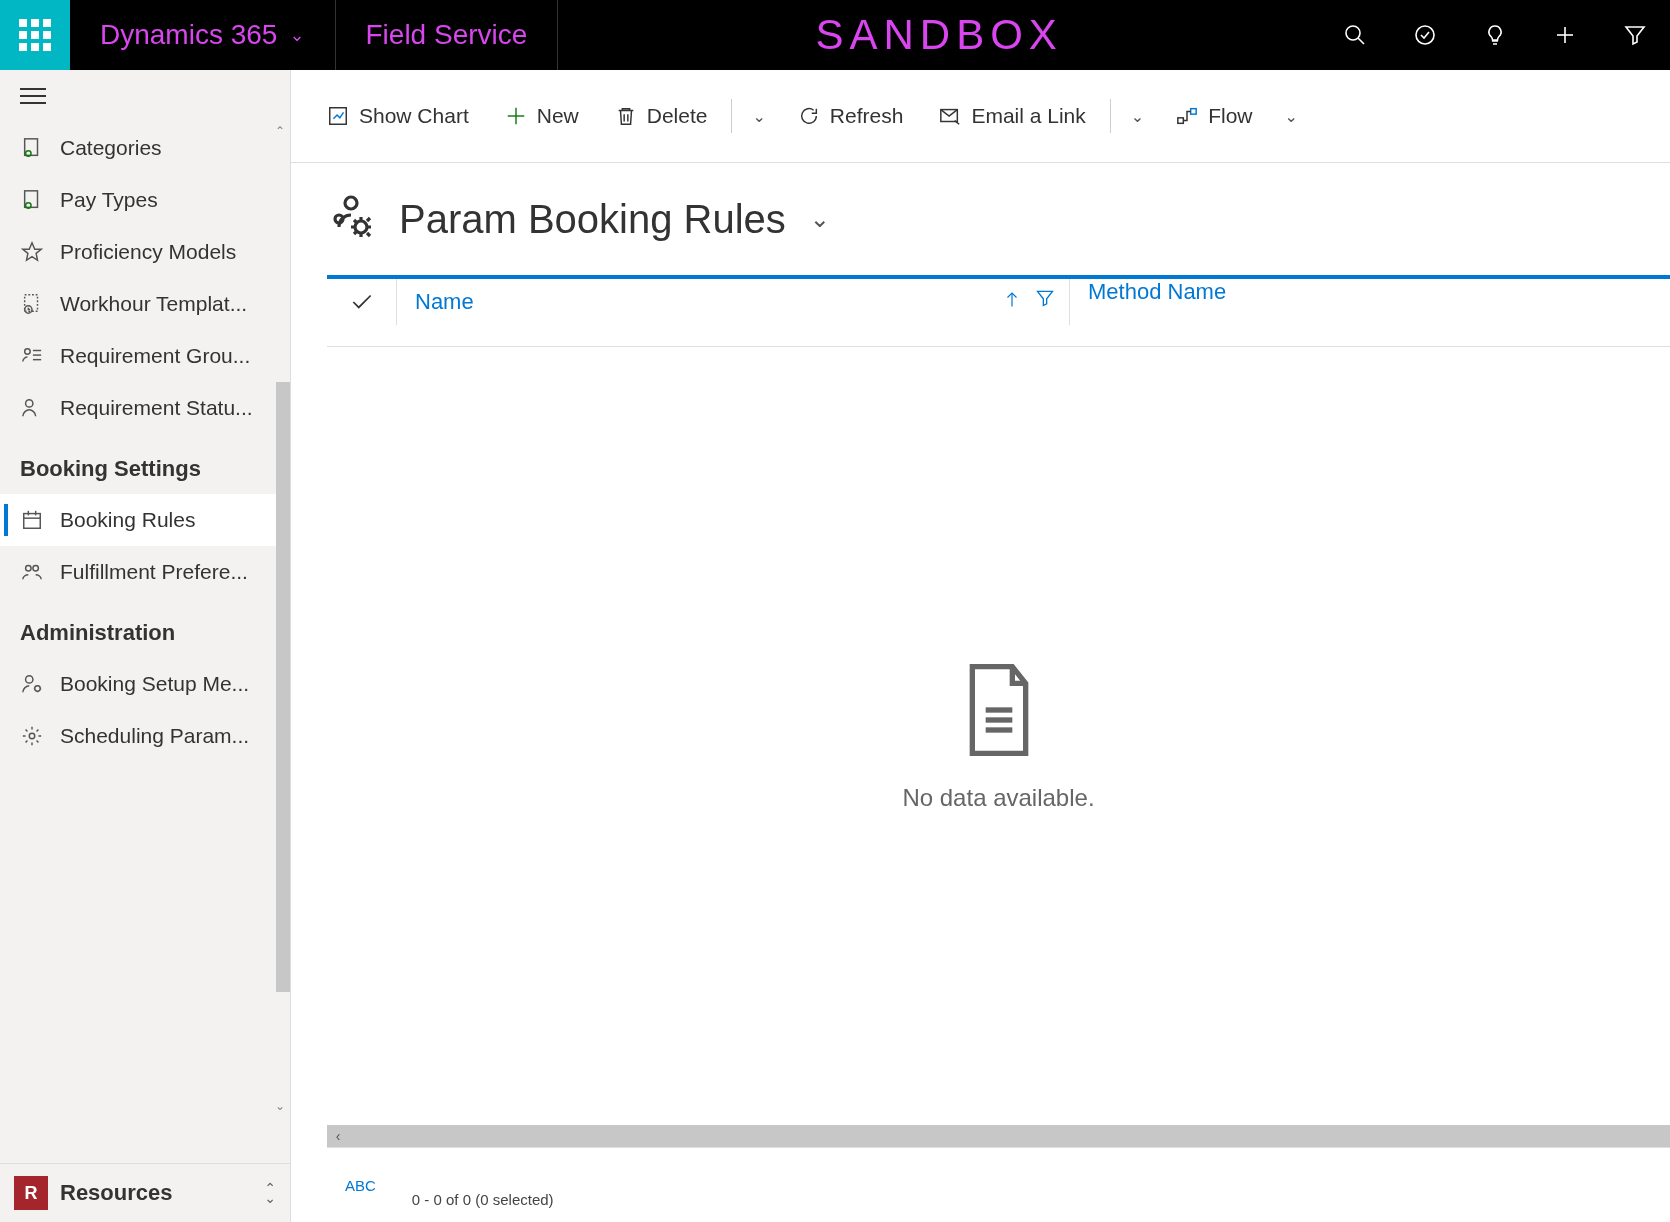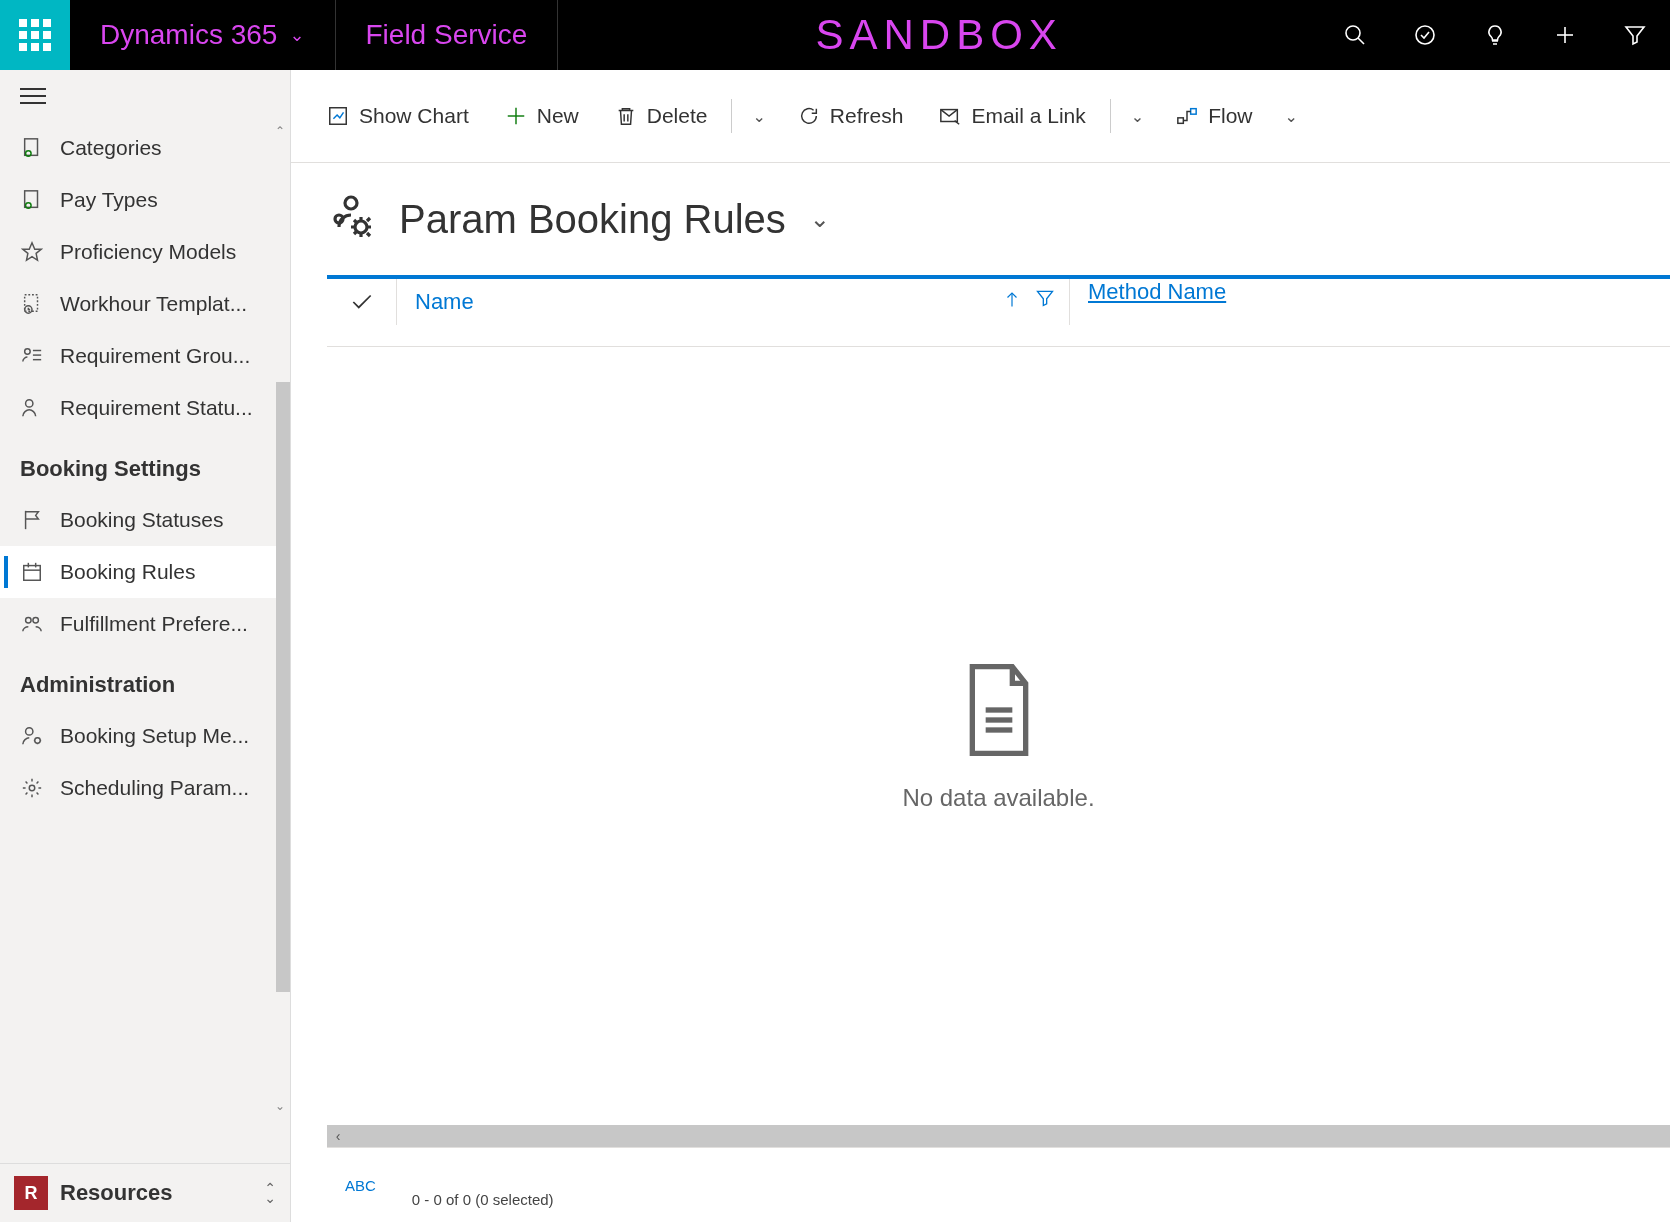--- a/index.html
+++ b/index.html
@@ -52,21 +52,21 @@
   
   .view-header { display: flex; align-items: center; gap: 24px; padding: 30px 36px; }
   .view-title { font-size: 40px; font-weight: 400; }
   .view-chev { font-size: 24px; color: #555; }
   
   .grid-wrap { margin: 0 0 0 36px; border-top: 4px solid #0078d4; position:relative; flex:1; display:flex; flex-direction:column;}
   .grid-head { display: flex; height: 68px; border-bottom: 1px solid #e1dfdd; font-size: 22px; color: #0078d4; }
   .col-check { width: 70px; display: flex; justify-content: center; color: #333; font-size: 24px; border-right: 1px solid #e1dfdd; height: 46px; align-items:center;}
   .col-name { flex: 1; padding-left: 18px; display: flex; align-items: center; gap: 12px; height:46px; border-right: 1px solid #e1dfdd; }
   .col-name .sort-filter { margin-left: auto; margin-right: 14px; display:flex; gap:14px; color:#0078d4;}
-  .col-method { width: 600px; padding-left: 18px; text-decoration: underline; }
+  .col-method { width: 600px; padding-left: 18px; }
   
   .grid-body { flex:1; display:flex; flex-direction:column; align-items:center; justify-content:center; gap:20px; color:#666;}
   .empty-text { font-size: 24px; }
   
   .hscroll { height: 22px; background: #c7c7c7; margin-left:0; display:flex; align-items:center;}
   .hscroll-arrow { width: 22px; text-align:center; color:#555; font-size:14px;}
   
   .grid-footer { display: flex; align-items: center; gap: 36px; padding: 14px 18px; font-size: 15px; border-top:1px solid #e1dfdd;}
   .abc { color: #0078d4; }
   .fcount { color: #444; margin-top: 29px; }
@@ -198,29 +198,20 @@
             <svg width="22" height="22" viewBox="0 0 24 24">
               <circle cx="9" cy="7" r="4"></circle>
               <path d="M2 21c0-4 4-7 7-7s7 3 7 7"></path>
             </svg>
           </span>
         <span class="nav-label">Requirement Statu...</span>
       </div>
 
       <div class="nav-section">Booking Settings</div>
 
-      <div class="nav-item">
-        <span class="nav-icon">
-            <svg width="22" height="22" viewBox="0 0 24 24">
-              <line x1="5" y1="2" x2="5" y2="22"></line>
-              <path d="M5 3h14l-3 4 3 4H5"></path>
-            </svg>
-          </span>
-        <span class="nav-label">Booking Statuses</span>
-      </div>
       <div class="nav-item active">
         <span class="nav-icon">
             <svg width="22" height="22" viewBox="0 0 24 24">
               <rect x="3" y="5" width="18" height="16"></rect>
               <line x1="3" y1="10" x2="21" y2="10"></line>
               <line x1="8" y1="2" x2="8" y2="7"></line>
               <line x1="16" y1="2" x2="16" y2="7"></line>
             </svg>
           </span>
         <span class="nav-label">Booking Rules</span>

